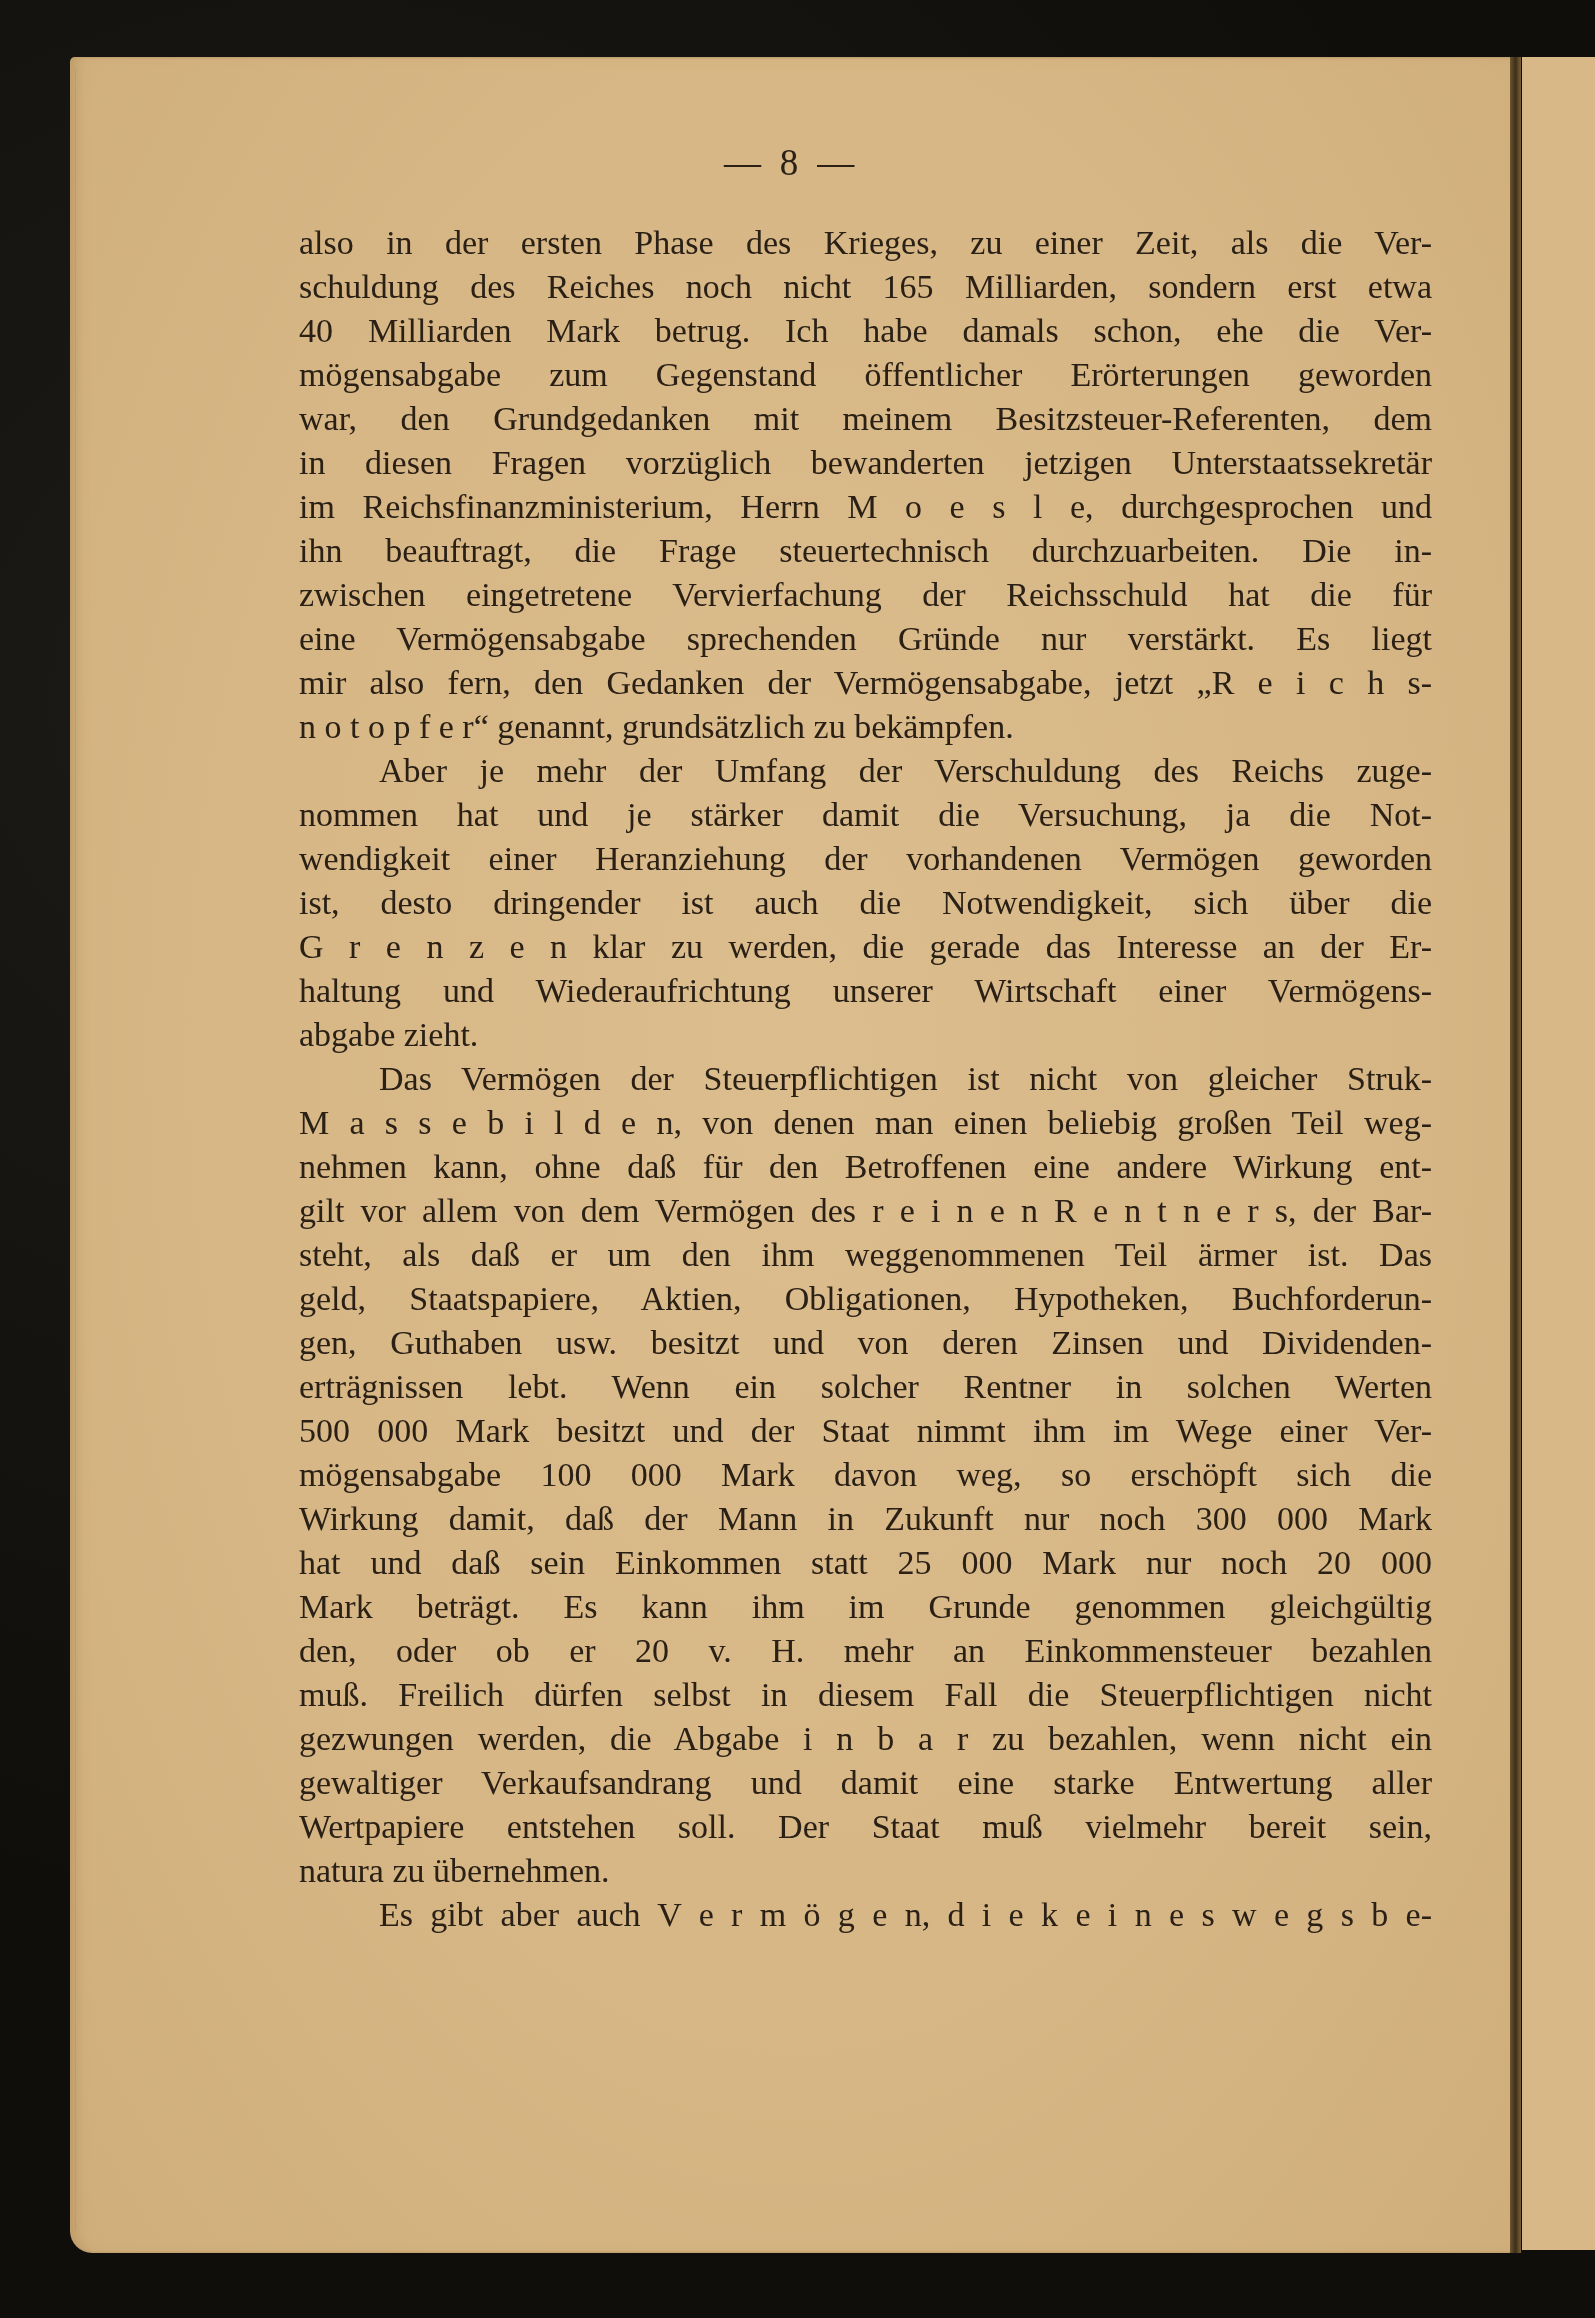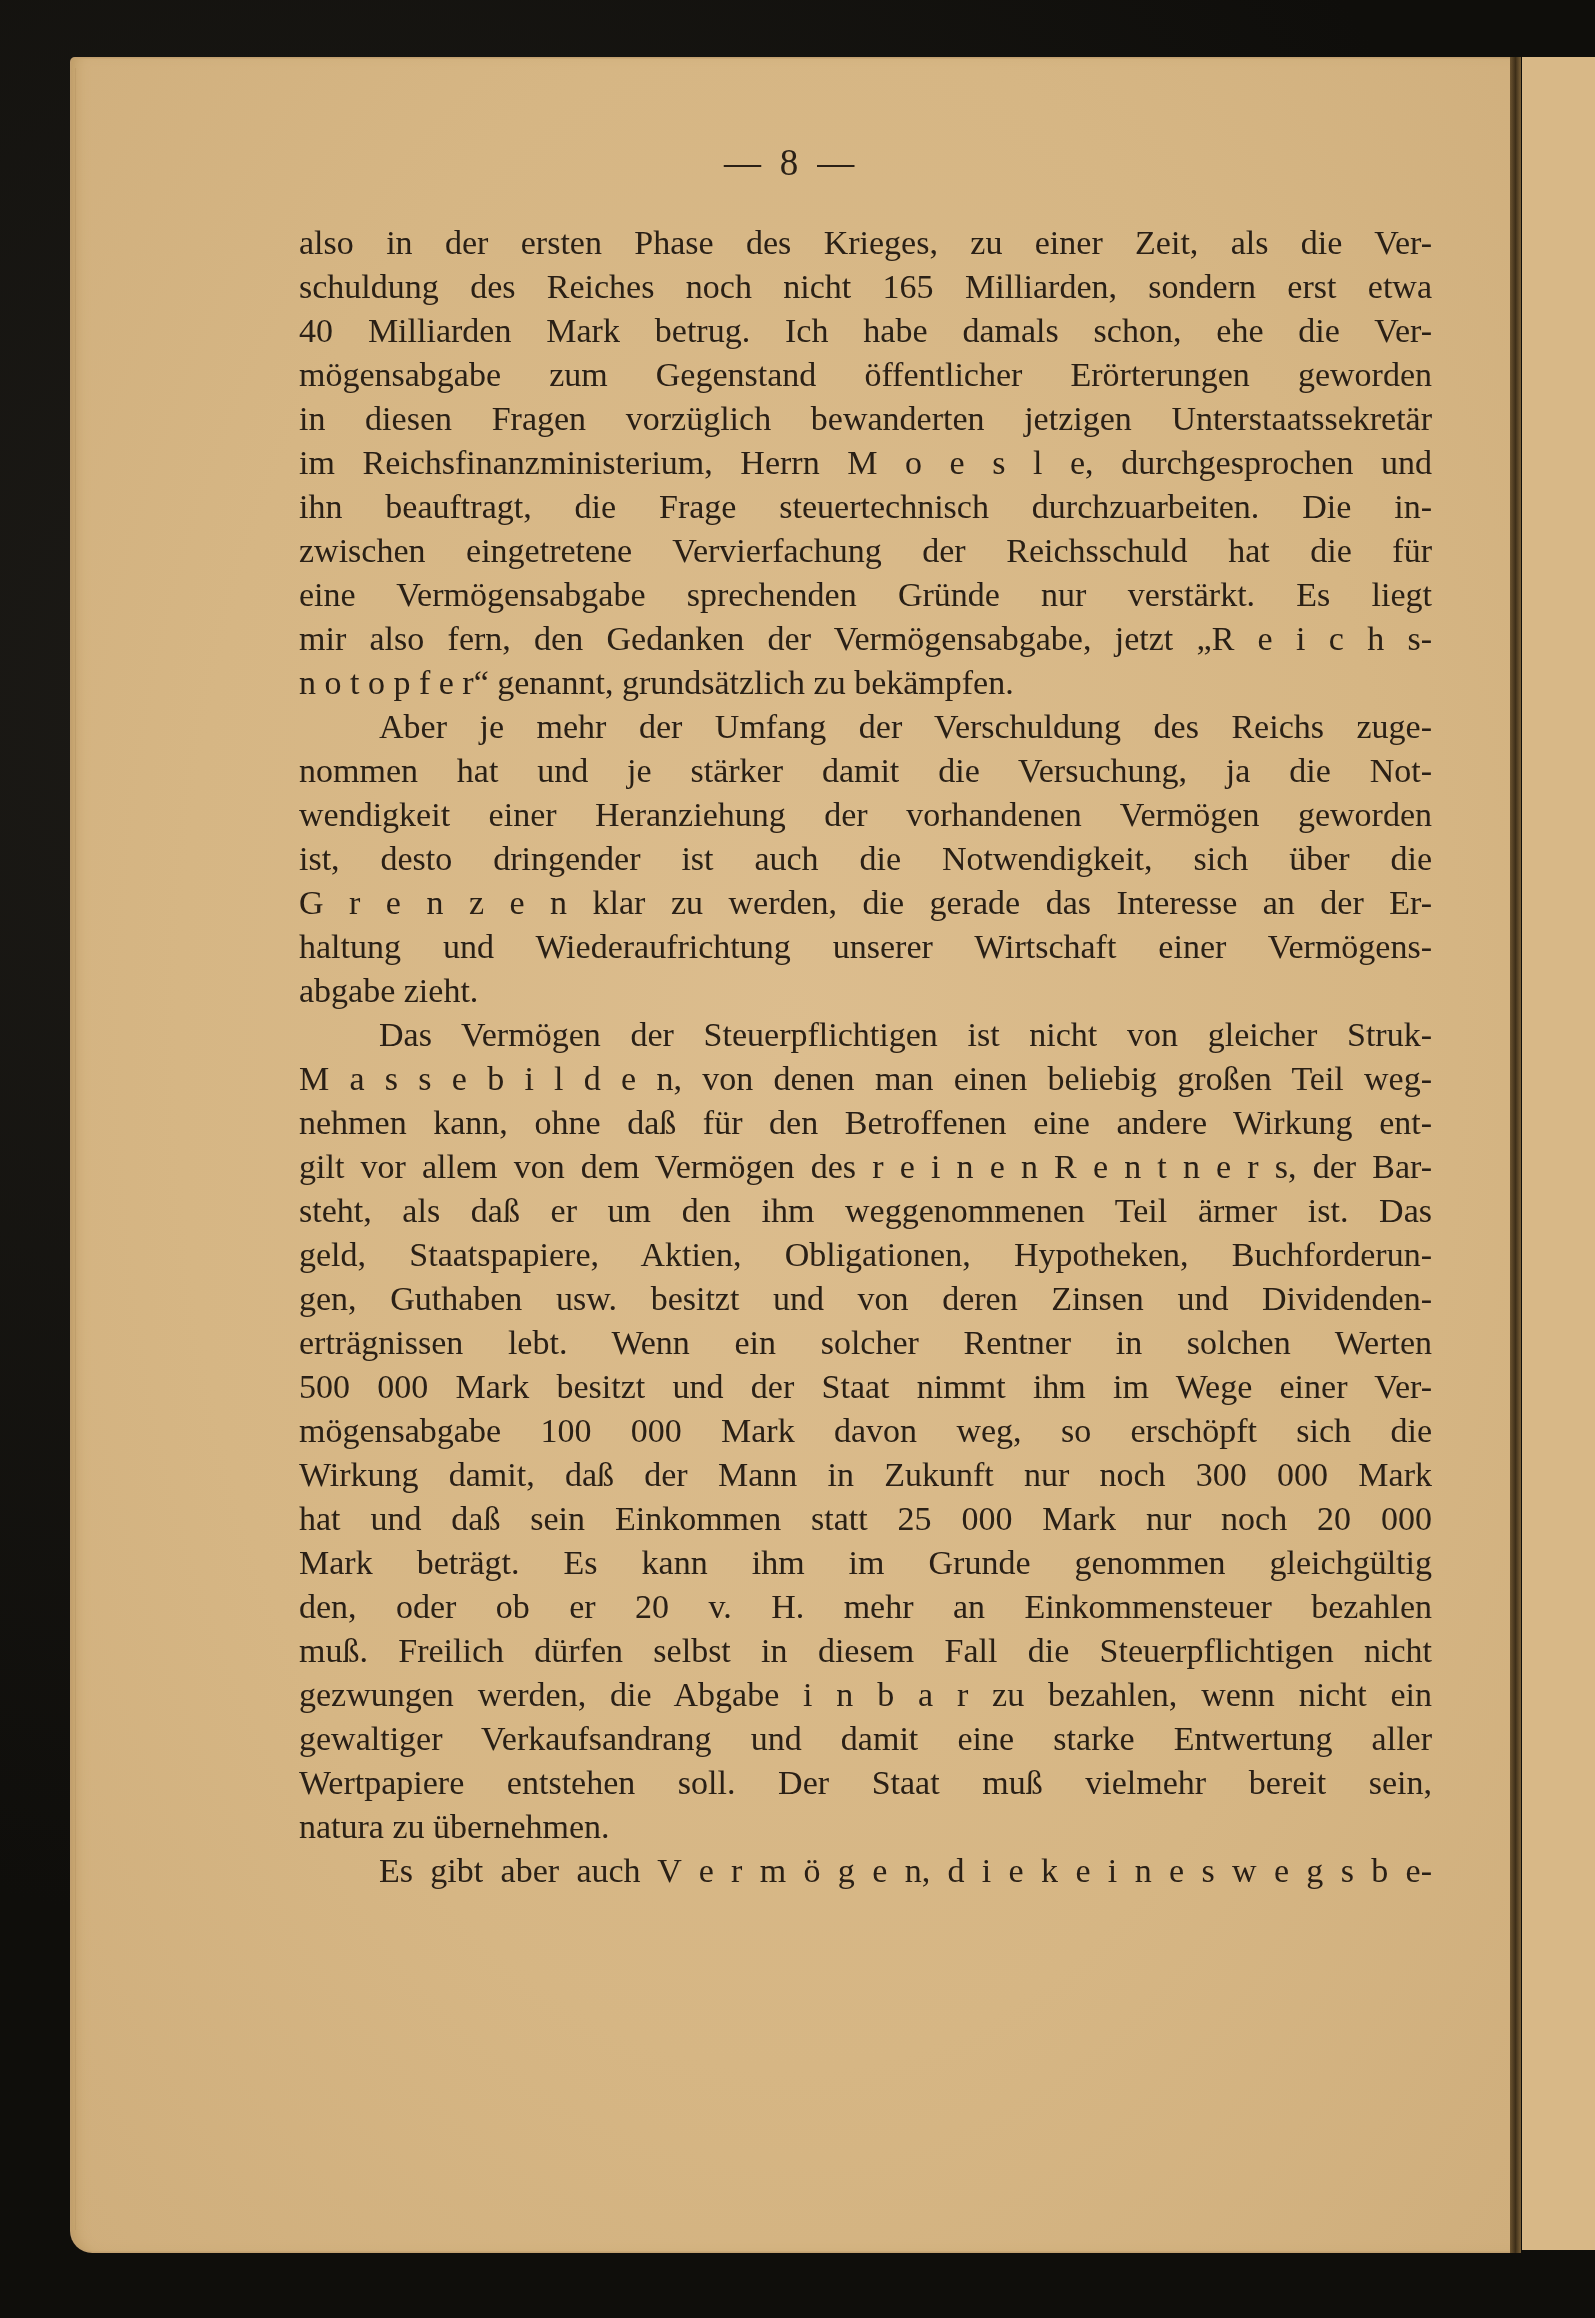--- a/index.html
+++ b/index.html
@@ -61,20 +61,21 @@
 <body>
 
 <div class="page">
   <div class="page-left-fold"></div>
   <div class="page-number">— 8 —</div>
   <div class="text-block" id="text-block">
       <span class="line">also in der ersten Phase des Krieges, zu einer Zeit, als die Ver-</span>
       <span class="line">schuldung des Reiches noch nicht 165 Milliarden, sondern erst etwa</span>
       <span class="line">40 Milliarden Mark betrug. Ich habe damals schon, ehe die Ver-</span>
       <span class="line">mögensabgabe zum Gegenstand öffentlicher Erörterungen geworden</span>
+      <span class="line">war, den Grundgedanken mit meinem Besitzsteuer-Referenten, dem</span>
       <span class="line">in diesen Fragen vorzüglich bewanderten jetzigen Unterstaatssekretär</span>
       <span class="line">im Reichsfinanzministerium, Herrn M o e s l e, durchgesprochen und</span>
       <span class="line">ihn beauftragt, die Frage steuertechnisch durchzuarbeiten. Die in-</span>
       <span class="line">zwischen eingetretene Vervierfachung der Reichsschuld hat die für</span>
       <span class="line">eine Vermögensabgabe sprechenden Gründe nur verstärkt. Es liegt</span>
       <span class="line">mir also fern, den Gedanken der Vermögensabgabe, jetzt „R e i c h s-</span>
       <span class="line last">n o t o p f e r“ genannt, grundsätzlich zu bekämpfen.</span>
       <span class="line indent">Aber je mehr der Umfang der Verschuldung des Reichs zuge-</span>
       <span class="line">nommen hat und je stärker damit die Versuchung, ja die Not-</span>
       <span class="line">wendigkeit einer Heranziehung der vorhandenen Vermögen geworden</span>

